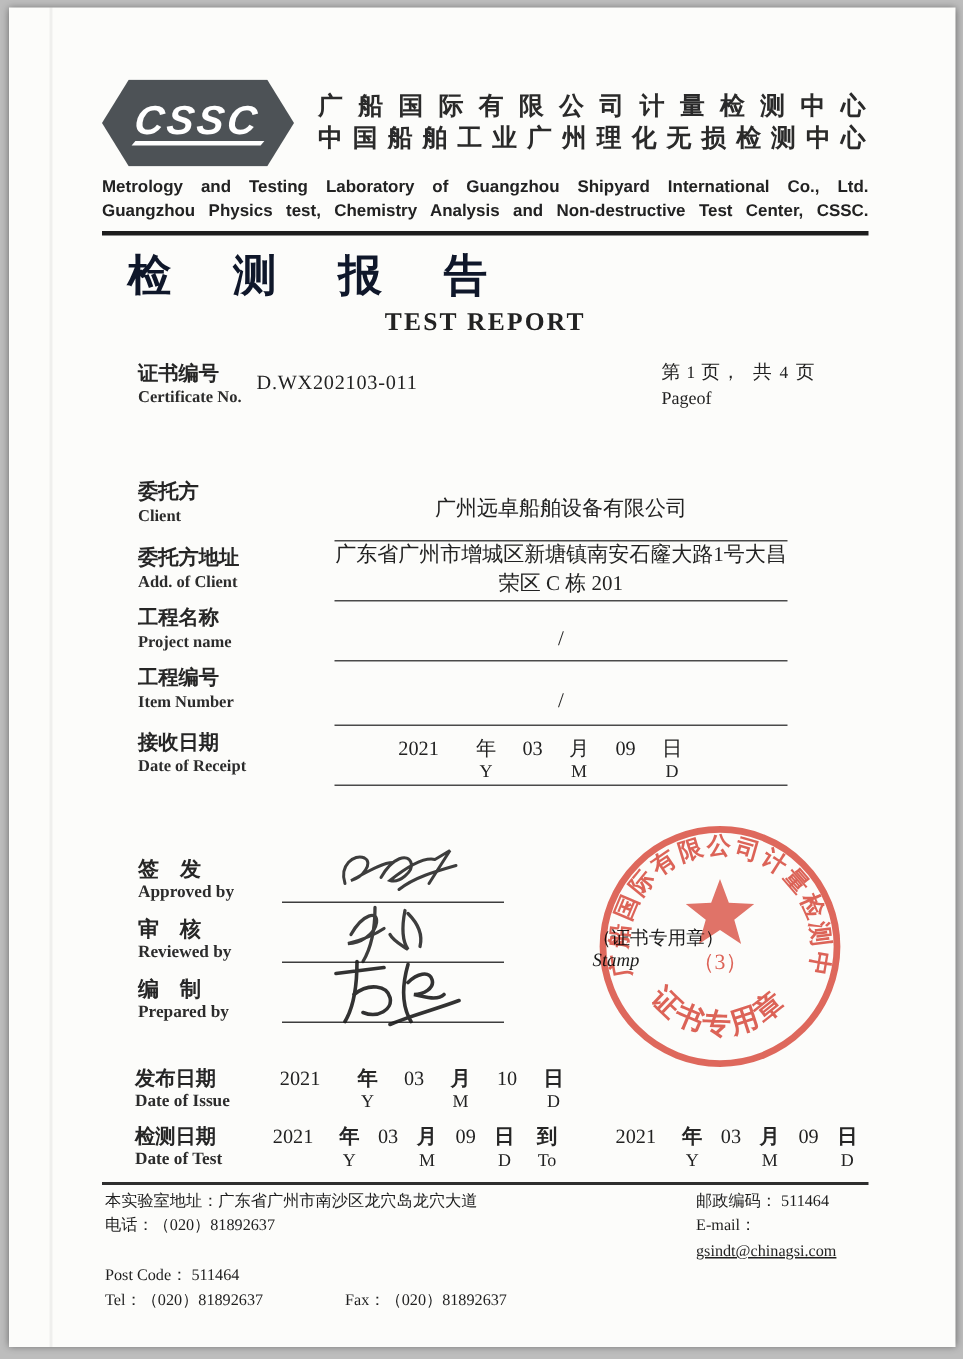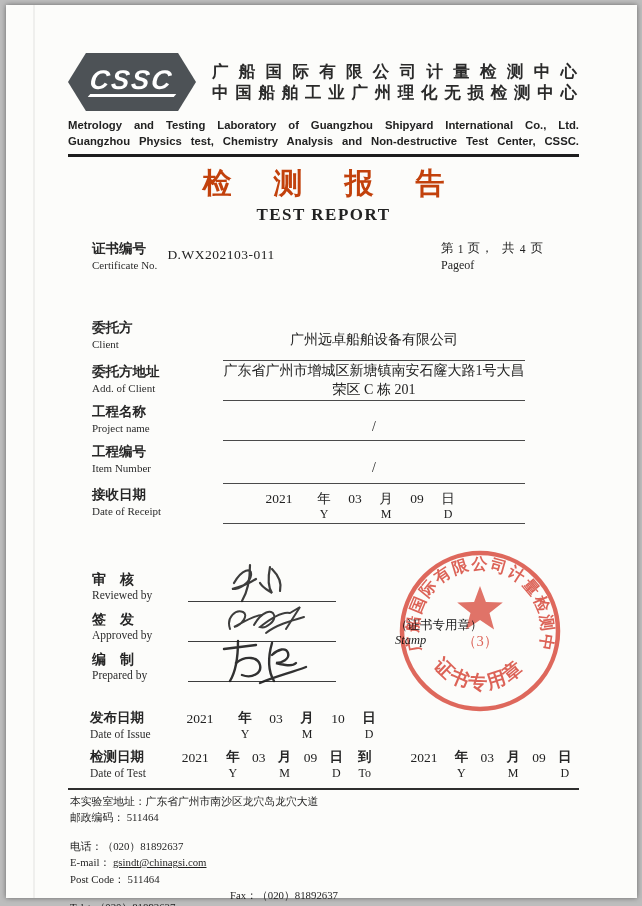--- a/index.html
+++ b/index.html
@@ -21,27 +21,27 @@
   .logo-text { color:#fff; font-family:"Liberation Sans", sans-serif; font-weight:bold;
     font-style:italic; font-size:27px; letter-spacing:2px; transform:skew(-8deg); line-height:26px; }
   .logo-line { width:86px; height:3px; background:#fff; transform:skew(-40deg); margin-top:1px; }
   .org-cn { flex:1; }
   .org-cn div { font-family:"Liberation Sans", sans-serif; font-weight:bold; font-size:16.5px;
     line-height:21px; color:#2a2a2a; text-align:justify; text-align-last:justify; letter-spacing:2px; }
   .org-en { margin-top:7px; font-family:"Liberation Sans", sans-serif; font-weight:bold;
     font-size:11.3px; line-height:15.5px; color:#222; text-align:justify; text-align-last:justify; }
   .hdr-rule { height:3px; background:#1d1d1d; margin-top:5px; }
   
-  .title-cn { margin-top:7px; text-align:center; font-family:Liberation Sans, sans-serif;
-    font-weight:bold; font-size:29px; letter-spacing:17px; text-indent:17px; color:#c2410c; }
+  .title-cn { margin-top:7px; text-align:left; font-family:Liberation Serif, serif;
+    font-weight:bold; font-size:29px; letter-spacing:17px; text-indent:17px; color:#0f172a; }
   .title-en { margin-top:1px; text-align:center; font-weight:bold; font-size:17px; letter-spacing:1.5px; }
   
   .cert-row { margin-top:15px; display:flex; align-items:flex-start; padding-left:24px; }
   .lbl-cn { font-family:"Liberation Sans", sans-serif; font-weight:bold; font-size:13.5px; line-height:18px; color:#262626; }
-  .lbl-en { font-size:11px; line-height:14px; color:#2c2c2c; }
+  .lbl-en { font-size:11px; line-height:14px; color:#2c2c2c;font-weight:bold; }
   .cert-no { font-size:13.5px; margin-left:10px; margin-top:7px; letter-spacing:.5px; }
   .pageinfo { margin-left:auto; width:138px; }
   .pi-r1 { display:flex; align-items:center; font-size:12.5px; }
   .pi-r1 span { display:inline-block; }
   .pi-r2 { display:flex; font-size:12px; margin-top:1px; }
   
   .fields { margin-top:44px; }
   .frow { display:flex; }
   .frow .labels { width:155px; flex:0 0 auto; padding-left:24px; padding-top:2px; }
   .frow .val {
@@ -62,29 +62,29 @@
   .sig-line svg { position:absolute; left:28px; bottom:-4px; }
   .stamp-box { position:absolute; left:327px; top:-16px; width:170px; height:170px; }
   .stamp-box svg { position:absolute; left:0; top:0; mix-blend-mode:multiply; opacity:.92; }
   .stamp-print { position:absolute; left:0; top:50px; width:148px; color:#1c1c1c;margin-top:22px; }
   .stamp-print .p1 { font-size:12.5px; line-height:15px; }
   .stamp-print .p2 { font-size:12.5px; line-height:15px;font-style:italic; }
   
   .bdates { margin-top:26px; }
   .brow { display:flex; margin-bottom:7px; }
   .brow .labels { width:104px; flex:0 0 auto; padding-left:22px; }
-  .brow .lbl-cn { font-size:13.5px; line-height:17px;font-family:Liberation Mono, monospace; }
+  .brow .lbl-cn { font-size:13.5px; line-height:17px; }
   .brow .lbl-en { font-size:11.5px; line-height:15px; }
   .gap26 { width:26px; }
   
   .foot-rule { height:1.8px; background:#2e2e2e; margin-top:4px; }
   .footer { padding:3px 0 0 2px; font-size:10.8px; line-height:16.5px; color:#1f1f1f; }
-  .foot-row { display:flex;flex-direction:column; }
+  .foot-row { display:flex; }
   .foot-left { width:394px; flex:0 0 auto; display:flex; }
-  .foot-left .sub1 { width:160px;margin-top:12px; }
+  .foot-left .sub1 { width:160px; }
   .email { text-decoration:underline; }
 </style>
 </head>
 <body>
 
 <div class="paper">
 
   <div class="hdr-row">
     <div class="logo-wrap">
       <div class="logo-text">CSSC</div>
@@ -202,44 +202,44 @@
               <span class="b">D</span>
             </span>
         </div>
       </div>
     </div>
   </div>
 
   <div class="sig-section">
     <div class="sig-row">
       <div class="labels">
+        <div class="lbl-cn" style="font-size:14px">签　发</div>
+        <div class="lbl-en" style="font-size:11.5px">Approved by</div>
+      </div>
+      <div class="sig-line">
+        <svg width="96" height="42" viewBox="0 0 96 42">
+          <g fill="none" stroke="#1c1c1c" stroke-width="2" stroke-linecap="round" opacity=".85">
+            <path d="M14,26 C10,14 20,6 27,9 C33,12 26,22 18,24 C26,20 38,12 46,12"></path>
+            <path d="M38,22 C46,8 56,6 58,12 C60,18 50,26 44,24 C54,16 66,8 74,10 L84,4 L70,26"></path>
+            <path d="M50,30 C60,22 74,18 88,14"></path>
+          </g>
+        </svg>
+      </div>
+    </div>
+    <div class="sig-row">
+      <div class="labels">
         <div class="lbl-cn" style="font-size:14px">审　核</div>
         <div class="lbl-en" style="font-size:11.5px">Reviewed by</div>
       </div>
       <div class="sig-line">
         <svg width="90" height="46" viewBox="0 0 90 46">
           <g fill="none" stroke="#1c1c1c" stroke-width="2.2" stroke-linecap="round" opacity=".85">
             <path d="M18,24 C26,10 36,8 35,16 C34,24 24,30 16,30 C24,28 34,24 40,20"></path>
             <path d="M34,6 C34,18 32,32 26,42"></path>
             <path d="M54,8 C52,18 52,28 56,34 C50,30 46,28 44,24 M56,10 C62,16 66,24 64,32"></path>
-          </g>
-        </svg>
-      </div>
-    </div>
-    <div class="sig-row">
-      <div class="labels">
-        <div class="lbl-cn" style="font-size:14px">签　发</div>
-        <div class="lbl-en" style="font-size:11.5px">Approved by</div>
-      </div>
-      <div class="sig-line">
-        <svg width="96" height="42" viewBox="0 0 96 42">
-          <g fill="none" stroke="#1c1c1c" stroke-width="2" stroke-linecap="round" opacity=".85">
-            <path d="M14,26 C10,14 20,6 27,9 C33,12 26,22 18,24 C26,20 38,12 46,12"></path>
-            <path d="M38,22 C46,8 56,6 58,12 C60,18 50,26 44,24 C54,16 66,8 74,10 L84,4 L70,26"></path>
-            <path d="M50,30 C60,22 74,18 88,14"></path>
           </g>
         </svg>
       </div>
     </div>
     <div class="sig-row">
       <div class="labels">
         <div class="lbl-cn" style="font-size:14px">编　制</div>
         <div class="lbl-en" style="font-size:11.5px">Prepared by</div>
       </div>
       <div class="sig-line">

